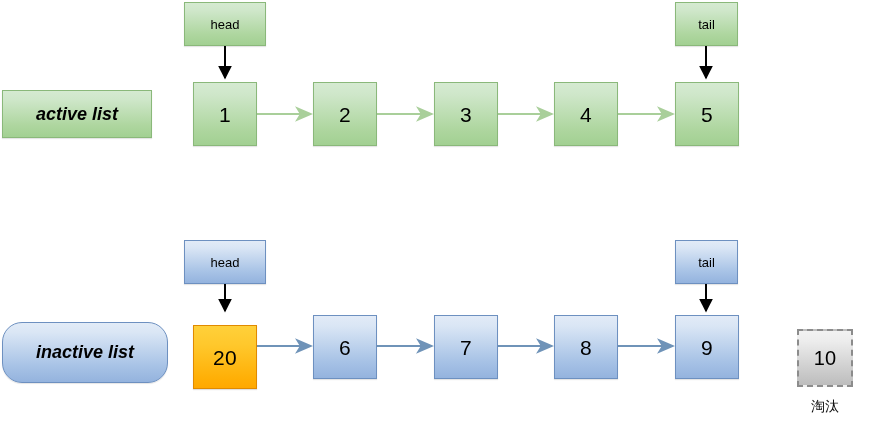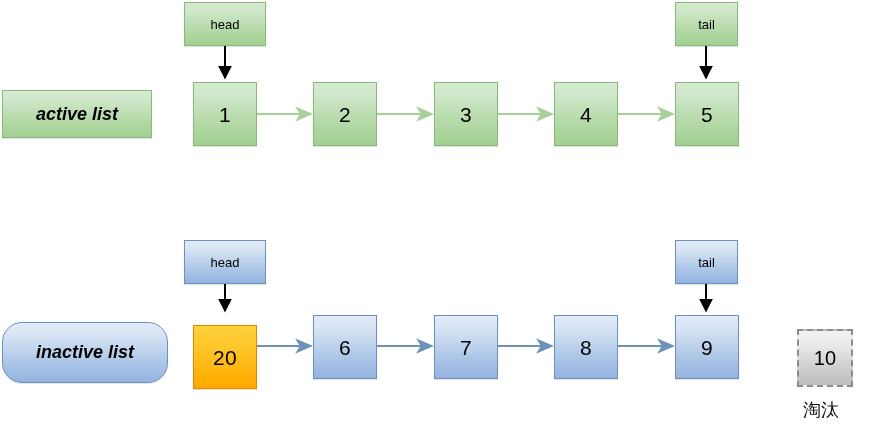--- a/index.html
+++ b/index.html
@@ -92,23 +92,24 @@
     position: absolute;
     left: 0; top: 0;
     width: 872px;
     height: 437px;
     pointer-events: none;
   }
 
   
   .caption {
     position: absolute;
-    font-size: 18px;
+    font-size: 14px;
     color: #111111;
     white-space: nowrap;
+    margin-left: 8px;
   }
 </style>
 </head>
 <body>
 
 <div id="stage">
 
   <svg id="wires" viewBox="0 0 872 437" width="872" height="437" xmlns="http://www.w3.org/2000/svg">
     <defs>
       <marker id="mk-green" markerWidth="9" markerHeight="9" refX="8" refY="4.5" orient="auto" markerUnits="strokeWidth">

